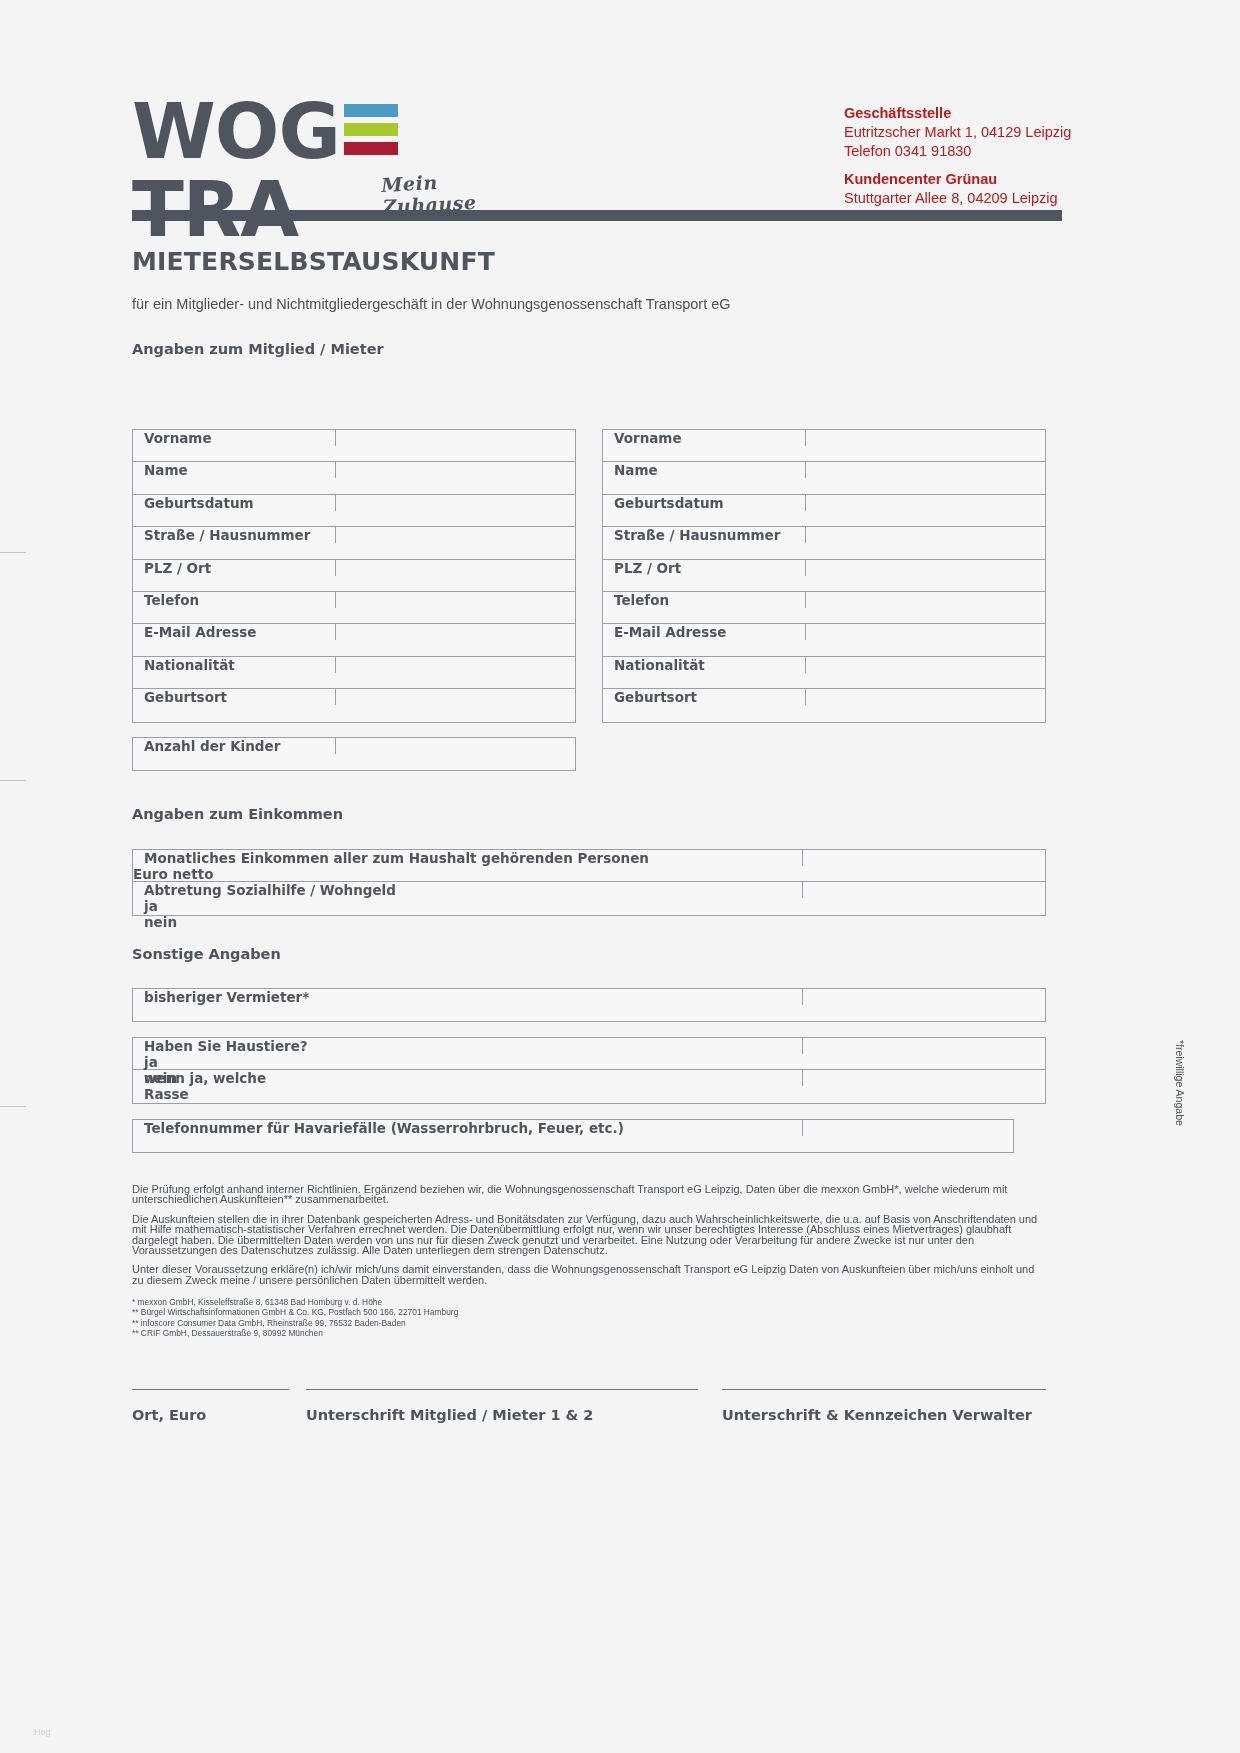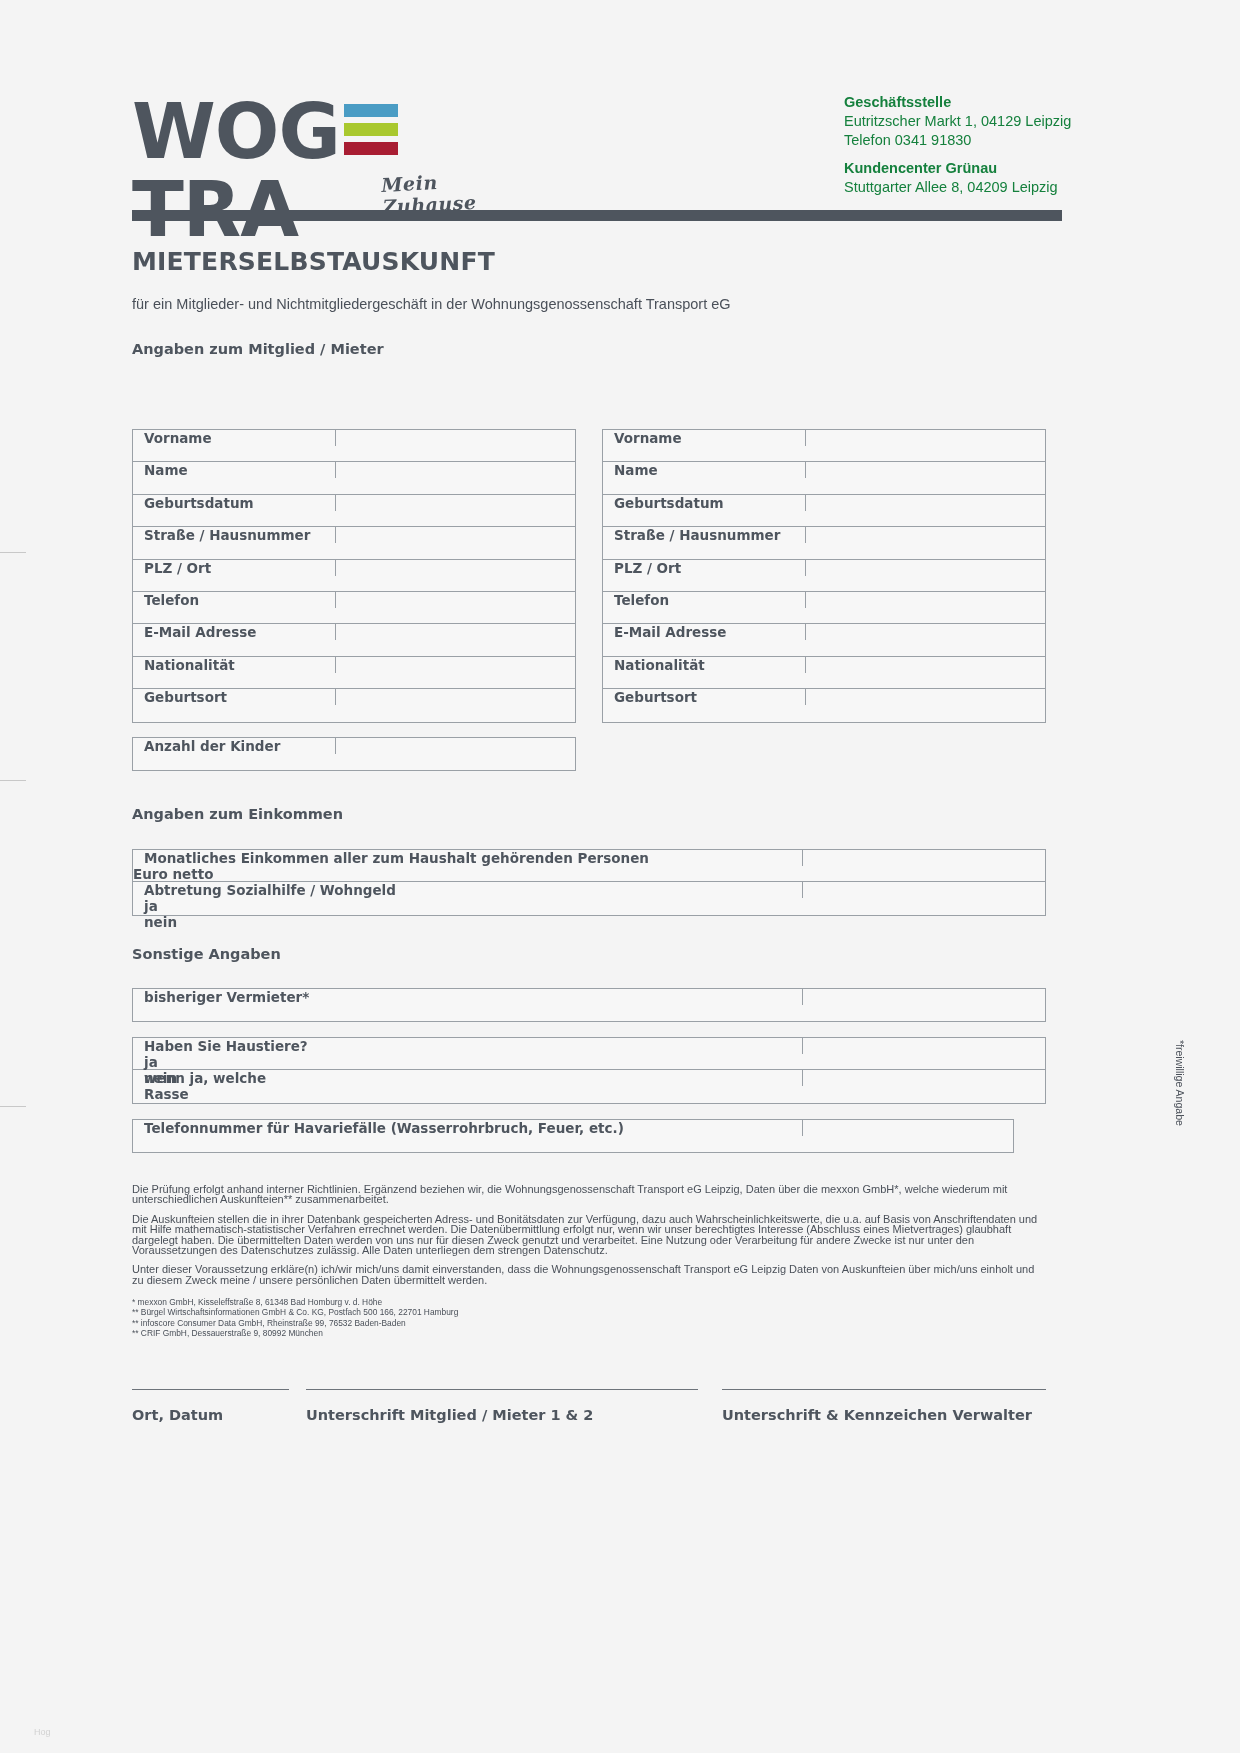--- a/index.html
+++ b/index.html
@@ -36,21 +36,21 @@
   .logo-e i.b2{top:-35px;background:#a9c82e;}
   .logo-e i.b3{top:-16px;background:#a81d32;}
   .tagline{
     position:absolute;left:250px;top:78px;
     font-family:"DejaVu Serif", serif;
     font-style:italic;font-weight:bold;
     font-size:19px;color:#4e555e;
     letter-spacing:.5px;
     transform:rotate(-3deg);
   }
-  .contact{position:absolute;right:46px;top:0;text-align:left;width:290px;font-size:14.5px;line-height:19px;color:#15803d;}
+  .contact{position:absolute;right:46px;top:11px;text-align:left;width:290px;font-size:14.5px;line-height:19px;color:#b91c1c;}
   .contact .ttl{font-weight:bold;}
   .contact .gap{height:9px;}
 
   
   .rule{position:absolute;left:132px;right:178px;top:210px;height:11px;background:#4e555e;}
 
   
   .doc-title{
     position:absolute;left:132px;top:247px;
     font-family:"DejaVu Sans", sans-serif;
@@ -298,17 +298,17 @@
     <div>*    mexxon GmbH, Kisseleffstraße 8, 61348 Bad Homburg v. d. Höhe</div>
     <div>** Bürgel Wirtschaftsinformationen GmbH &amp; Co. KG, Postfach 500 166, 22701 Hamburg</div>
     <div>** infoscore Consumer Data GmbH, Rheinstraße 99, 76532 Baden-Baden</div>
     <div>** CRIF GmbH, Dessauerstraße 9, 80992 München</div>
   </div>
 
   <div class="sigline" style="left:132px;top:1389px;width:157px;"></div>
   <div class="sigline" style="left:306px;top:1389px;width:392px;"></div>
   <div class="sigline" style="left:722px;top:1389px;width:324px;"></div>
 
-  <div class="siglbl" style="left:132px;top:1407px;">Ort, Datum</div>
+  <div class="siglbl" style="left:132px;top:1407px;">Ort, Euro</div>
   <div class="siglbl" style="left:306px;top:1407px;">Unterschrift Mitglied / Mieter 1 &amp; 2</div>
   <div class="siglbl" style="left:722px;top:1407px;">Unterschrift &amp; Kennzeichen Verwalter</div>
 
 </div>
 
 </body></html>

